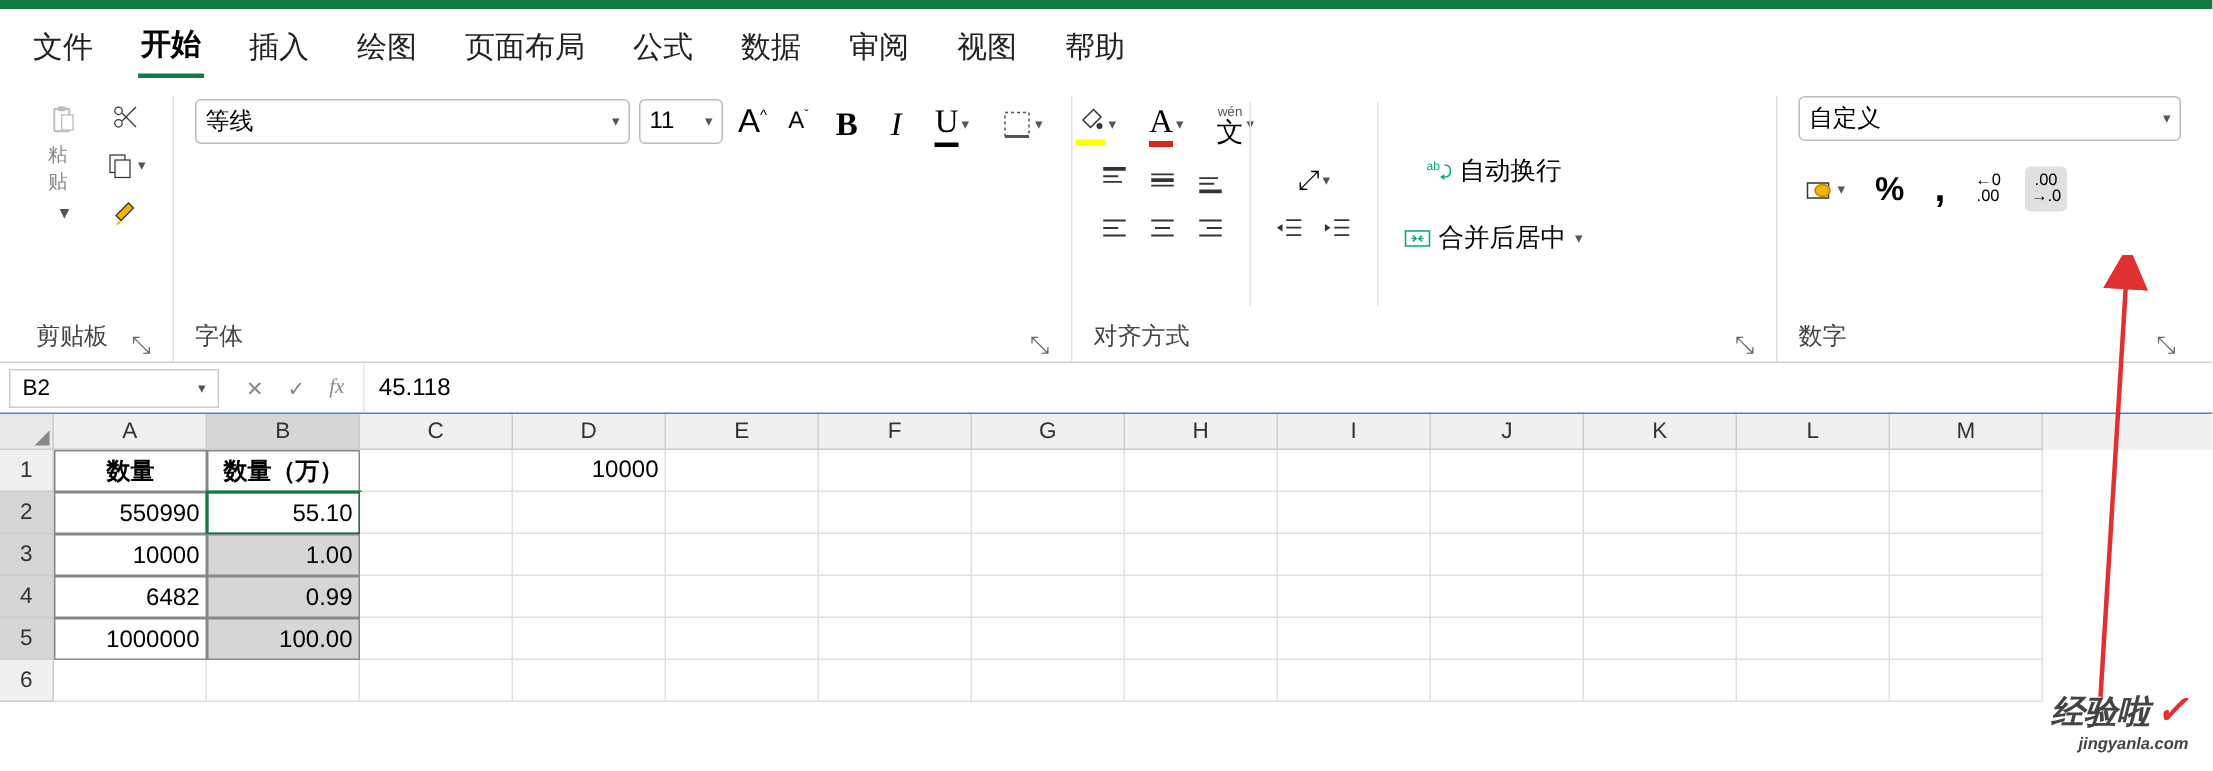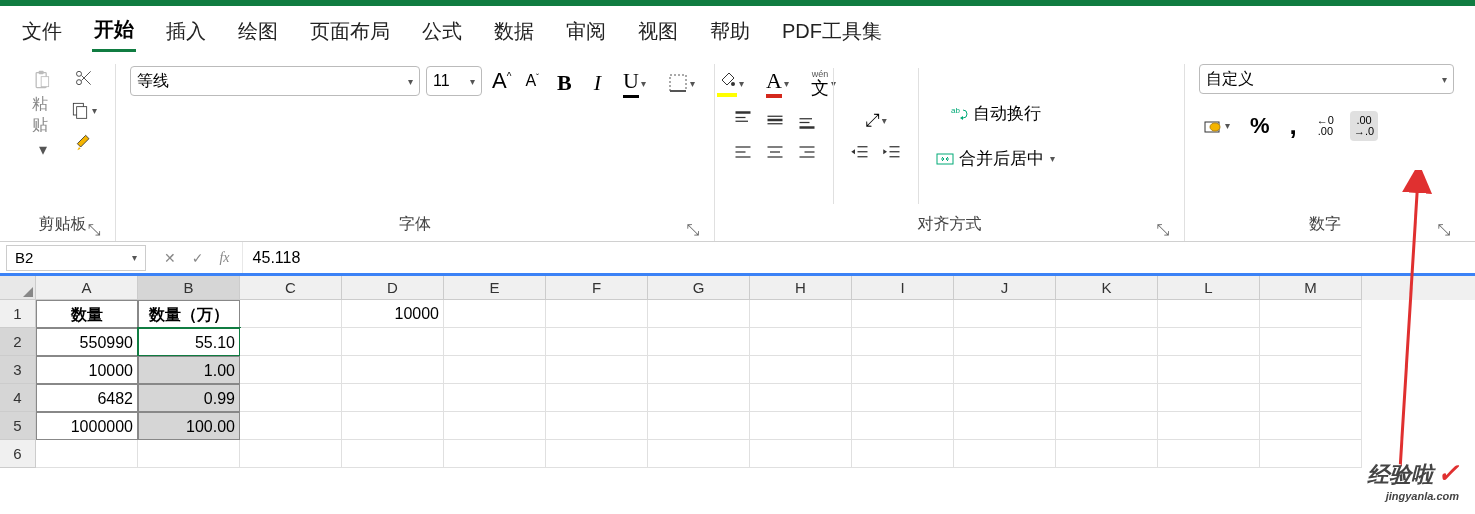--- a/index.html
+++ b/index.html
@@ -5,37 +5,37 @@
   * { box-sizing: border-box; margin: 0; padding: 0; }
   body { font-family: "Microsoft YaHei", sans-serif; font-size: 14px; background: #fff; width: 1475px; height: 514px; overflow: hidden; position: relative; }
   .topbar { height: 6px; background: #107c41; }
   .menubar { display: flex; align-items: center; height: 50px; padding: 0 20px; gap: 28px; background: #fff; }
   .menu-item { font-size: 20px; color: #222; cursor: pointer; padding: 6px 2px; }
   .menu-item.active { font-weight: 700; border-bottom: 3px solid #107c41; color: #000; }
   .ribbon { display: flex; background: #fff; padding: 8px 10px 0 10px; border-bottom: 1px solid #d0d0d0; height: 186px; }
   .group { border-right: 1px solid #e0e0e0; padding: 0 14px; display: flex; flex-direction: column; justify-content: space-between; }
   .group:last-child { border-right: none; }
   .group-body { display: flex; align-items: flex-start; gap: 6px; flex: 1; }
-  .group-label { text-align: center; font-size: 16px; color: #444; padding: 6px 0; display: flex; justify-content: center; align-items: center; position: relative; }
+  .group-label { text-align: center; font-size: 16px; color: #444; padding: 6px 0; display: flex; justify-content: flex-start; align-items: center; position: relative; }
   .group-launcher { position: absolute; right: 0; bottom: 6px; width: 14px; height: 14px; color: #666; }
   .btn { display: inline-flex; align-items: center; justify-content: center; border-radius: 4px; cursor: pointer; padding: 4px; }
   .btn.highlight { background: #e0e0e0; }
   .big-btn { display: flex; flex-direction: column; align-items: center; gap: 4px; padding: 6px 8px; color: #888; }
-  .big-btn span { font-size: 16px; }
+  .big-btn span { font-size: 13px; }
   .vstack { display: flex; flex-direction: column; gap: 4px; }
   .hstack { display: flex; align-items: center; gap: 4px; }
   select, .combo { border: 1px solid #bbb; border-radius: 4px; height: 30px; padding: 0 6px; font-size: 16px; background: #fff; }
   .combo { display: flex; align-items: center; justify-content: space-between; }
   .font-row1 { display: flex; gap: 6px; align-items: center; margin-bottom: 10px; }
   .font-row2 { display: flex; gap: 14px; align-items: center; }
   .chev { font-size: 10px; color: #555; margin-left: 2px; }
   .align-grid { display: grid; grid-template-columns: repeat(3, 28px); grid-template-rows: repeat(2, 28px); gap: 4px; }
   .align-grid .btn { width: 28px; height: 28px; }
   .sep { width: 1px; background: #e0e0e0; align-self: stretch; margin: 4px 6px; }
-  .formula-bar { display: flex; align-items: center; height: 34px; border-bottom: 3px solid #3b82f6; background: #fff; }
+  .formula-bar { display: flex; align-items: center; height: 34px; border-bottom: 1px solid #3b82f6; background: #fff; }
   .name-box { width: 140px; border: 1px solid #ccc; margin: 3px 6px; height: 26px; display: flex; align-items: center; padding: 0 8px; font-size: 15px; justify-content: space-between; }
   .fx-btns { display: flex; gap: 8px; padding: 0 8px; color: #888; align-items: center; }
   .fx-input { flex: 1; padding: 0 10px; font-size: 16px; border-left: 1px solid #e8e8e8; height: 100%; display: flex; align-items: center; }
   .sheet { position: relative; }
   .col-headers { display: flex; height: 24px; background: #f0f0f0; }
   .corner { width: 36px; border-right: 1px solid #ccc; border-bottom: 1px solid #ccc; background: #e8e8e8; position: relative; }
   .corner::after { content: ""; position: absolute; right: 2px; bottom: 2px; border-left: 10px solid transparent; border-bottom: 10px solid #888; }
   .col-h { width: 102px; text-align: center; border-right: 1px solid #ccc; border-bottom: 1px solid #ccc; font-size: 15px; color: #333; line-height: 24px; background: #f0f0f0; }
   .col-h.sel { background: #d6d6d6; }
   .row { display: flex; height: 28px; }
@@ -66,21 +66,20 @@
   <div class="menu-item">文件</div>
   <div class="menu-item active">开始</div>
   <div class="menu-item">插入</div>
   <div class="menu-item">绘图</div>
   <div class="menu-item">页面布局</div>
   <div class="menu-item">公式</div>
   <div class="menu-item">数据</div>
   <div class="menu-item">审阅</div>
   <div class="menu-item">视图</div>
   <div class="menu-item">帮助</div>
-  <div class="menu-item">PDF工具集</div>
 </div>
 
 <div class="ribbon">
 
   <div class="group">
     <div class="group-body">
       <div class="big-btn">
         <svg class="icon" viewBox="0 0 24 24">
             <rect x="5" y="3" width="12" height="18" rx="1" fill="none" stroke="#bbb" stroke-width="1.5"></rect>
             <rect x="8" y="1" width="6" height="4" rx="1" fill="#bbb"></rect>

